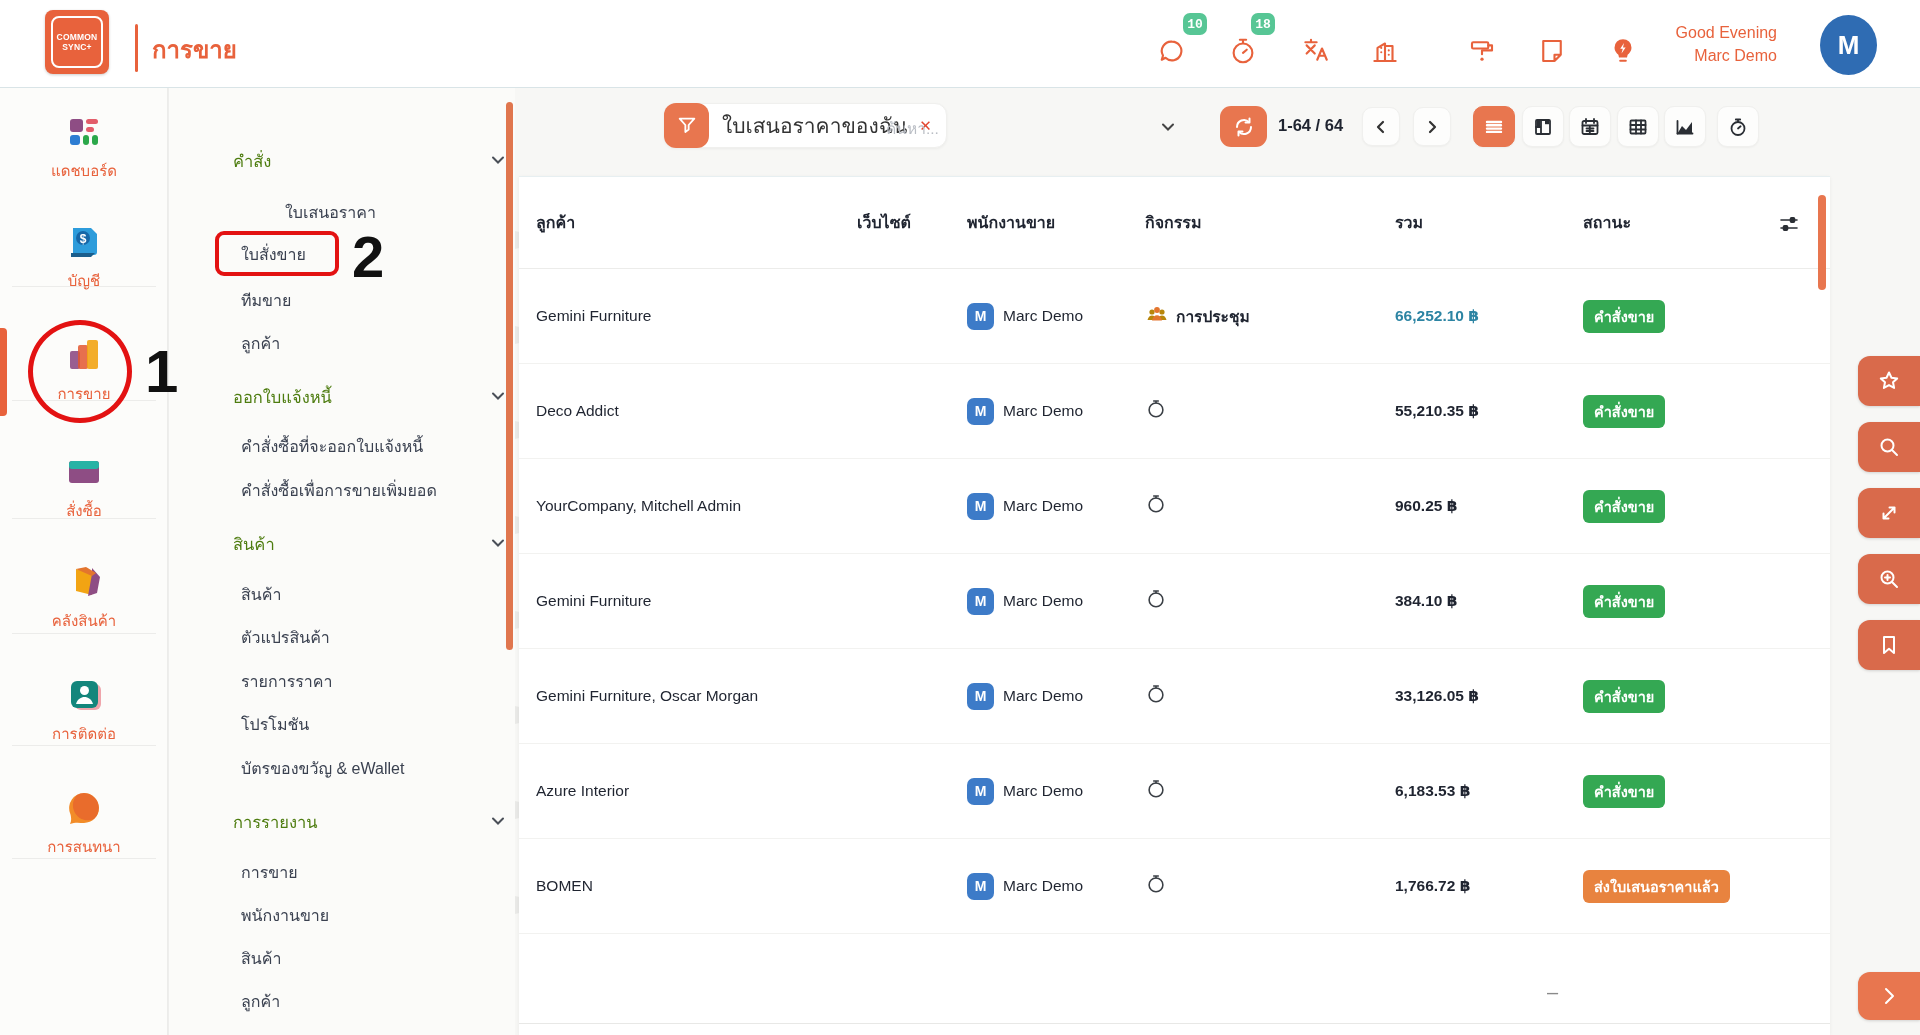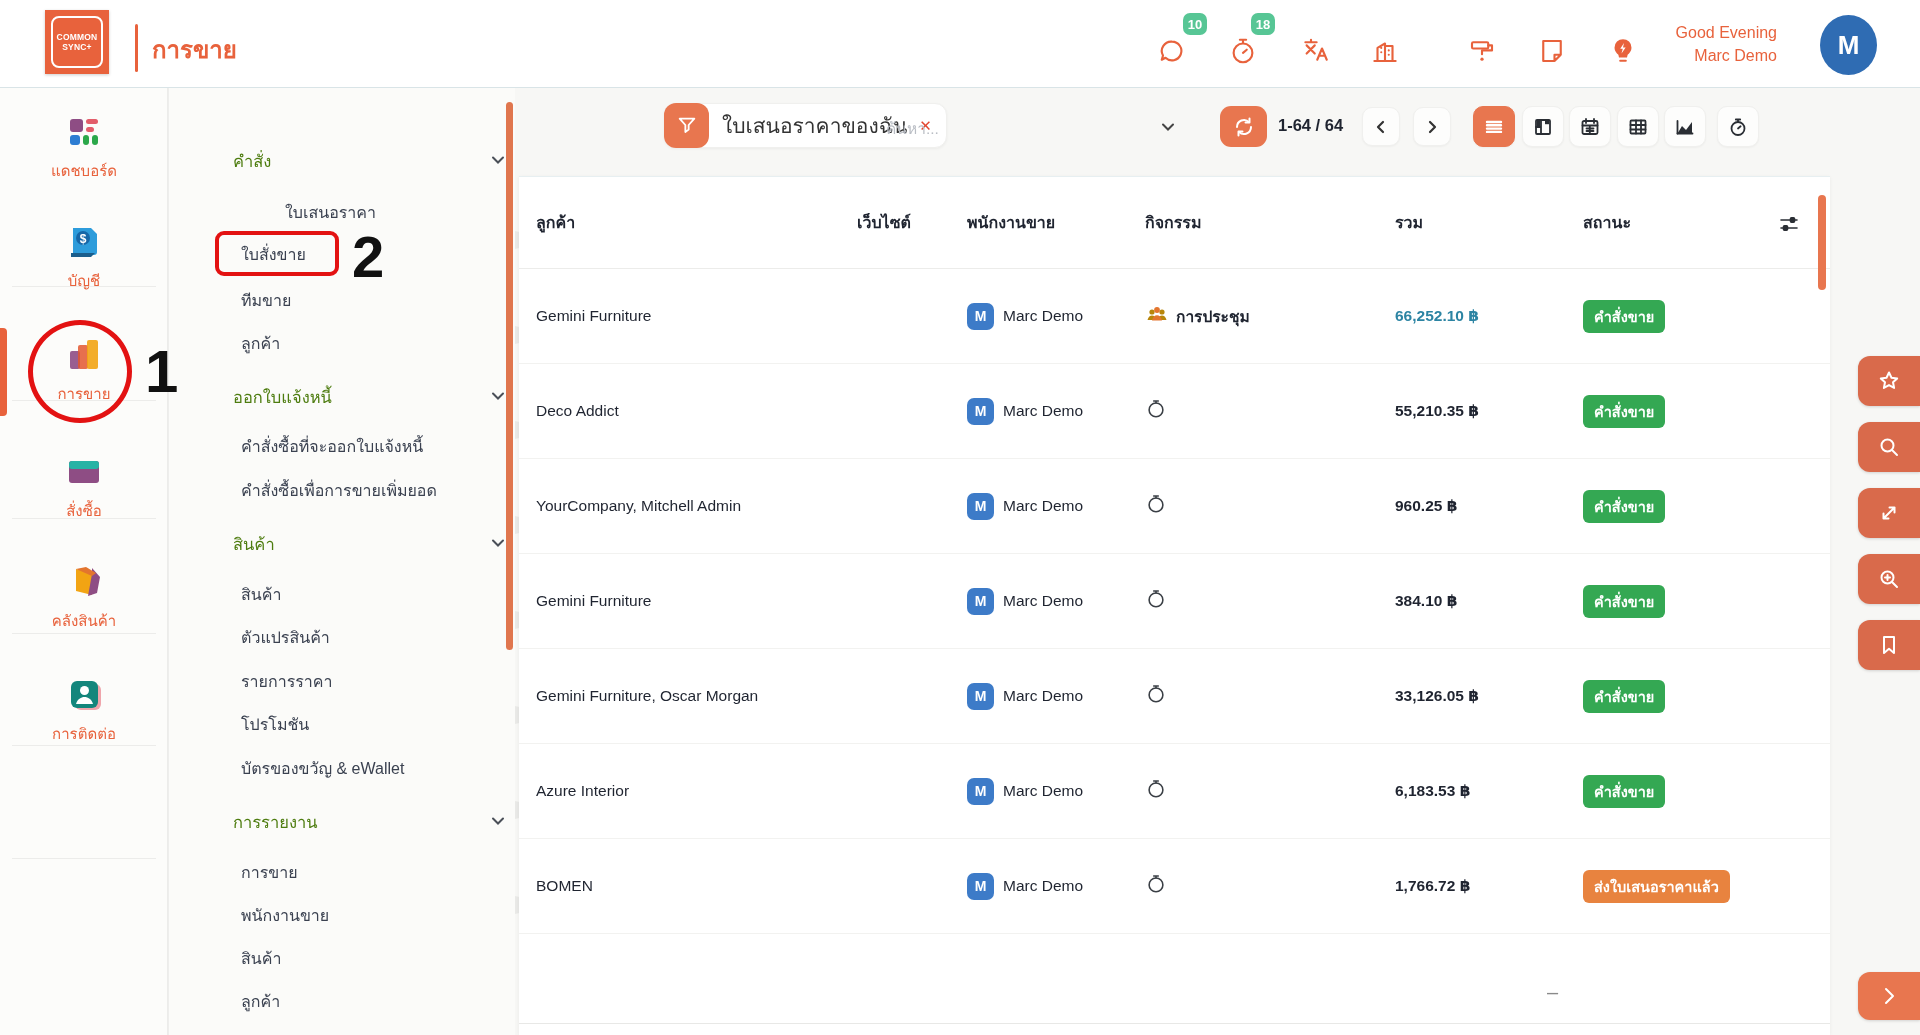--- a/index.html
+++ b/index.html
@@ -1,27 +1,27 @@
 <!DOCTYPE html>
 <html><head>
 <meta charset="utf-8">
 <style>
   * { margin:0; padding:0; box-sizing:border-box; }
   html,body { width:1920px; height:1035px; font-family:"Liberation Sans","DejaVu Sans",sans-serif; background:#f6f6f4; overflow:hidden; }
   #app { position:relative; width:1920px; height:1035px; background:#f7f7f5; }
 
   
   #topbar { position:absolute; left:0; top:0; width:1920px; height:88px; background:#fff; border-bottom:1px solid #d9e4e7; z-index:30; }
-  #logo { position:absolute; left:45px; top:10px; width:64px; height:64px; background:#E8623C; border-radius:0; box-shadow:0 1px 3px rgba(0,0,0,.2); }
+  #logo { position:absolute; left:45px; top:10px; width:64px; height:64px; background:#E8623C; border-radius:8px; box-shadow:0 1px 3px rgba(0,0,0,.2); }
   #logo .inner { position:absolute; left:6px; top:6px; right:6px; bottom:6px; border:2px solid #fff; border-radius:8px; display:flex; align-items:center; justify-content:center; color:#fff; font-size:8.5px; font-weight:bold; text-align:center; line-height:1.2; letter-spacing:.2px; }
   #title-sep { position:absolute; left:135px; top:24px; width:3px; height:48px; background:#E8623C; border-radius:2px; }
   #app-title { position:absolute; left:152px; top:30px; font-size:24px; font-weight:bold; color:#E8623C; }
   .tb-icon { position:absolute; top:36px; width:30px; height:30px; cursor:pointer; }
   .tb-icon svg { width:30px; height:30px; stroke:#E8623C; fill:none; stroke-width:1.7; stroke-linecap:round; stroke-linejoin:round; }
-  .nbadge { position:absolute; top:13px; height:22px; min-width:24px; padding:0 4px; background:#57C695; color:#fff; border-radius:7px; font-size:13px; font-weight:bold; display:flex; align-items:center; justify-content:center; z-index:2; }
+  .nbadge { position:absolute; top:13px; height:22px; min-width:24px; padding:0 4px; background:#57C695; color:#fff; border-radius:7px; font-size:13px; font-weight:bold; display:flex; align-items:center; justify-content:center; z-index:2;font-family:Liberation Mono, monospace; }
   #greeting { position:absolute; right:143px; top:21px; text-align:right; color:#E8623C; font-size:16px; line-height:1.45; }
   #avatar { position:absolute; left:1820px; top:15px; width:57px; height:60px; background:#2F6CB3; border-radius:50%; color:#fff; font-size:26px; font-weight:bold; display:flex; align-items:center; justify-content:center; }
 
   
   #sidebar { position:absolute; left:0; top:88px; width:168px; height:947px; background:#fcfcfa; border-right:1px solid #ececea; z-index:20; }
   .sb-item { position:absolute; left:0; width:168px; text-align:center; cursor:pointer; }
   .sb-item .sb-ico { display:inline-block; width:42px; height:42px; }
   .sb-label { margin-top:2px; font-size:15px; color:#E8623C; }
   .sb-div { position:absolute; left:12px; width:144px; height:1px; background:#ececea; }
   #active-bar { position:absolute; left:0; top:328px; width:7px; height:88px; background:#E8623C; border-radius:0 4px 4px 0; }
@@ -231,20 +231,29 @@
             <rect x="12" y="10" width="26" height="26" rx="6" fill="#E35D6A" opacity=".55"></rect>
             <rect x="8" y="7" width="27" height="27" rx="6" fill="#13867C"></rect>
             <circle cx="21.5" cy="16.5" r="4.5" fill="#fff"></circle>
             <path d="M13 30c1.5-5 5-7 8.5-7s7 2 8.5 7z" fill="#fff"></path>
           </svg>
       </span>
       <div class="sb-label">การติดต่อ</div>
     </div>
     <div class="sb-div" style="top:770px;"></div>
 
+    <div class="sb-item" style="top:699px;">
+      <span class="sb-ico">
+        <svg viewBox="0 0 42 42" width="42" height="42">
+            <path d="M21 6a15 15 0 0 1 15 15 15 15 0 0 1-15 15c-4 0-9-1-14 1 2-4 1-8 0-11A15 15 0 0 1 21 6z" fill="#F28C28"></path>
+            <path d="M21 6a15 15 0 0 1 10 26A15 15 0 0 1 14 8c2-1.3 4.4-2 7-2z" fill="#E3572E" opacity=".6"></path>
+          </svg>
+      </span>
+      <div class="sb-label">การสนทนา</div>
+    </div>
   </div>
 
   <div id="menu">
     <div class="m-sec" style="top:60px;">
       <span>คำสั่ง</span>
       <span class="m-chev"><svg viewBox="0 0 14 14">
             <path d="M2 4.5 7 9.5 12 4.5"></path>
           </svg></span>
     </div>
     <div class="m-item" style="top:112px;margin-left:44px;">ใบเสนอราคา</div>

